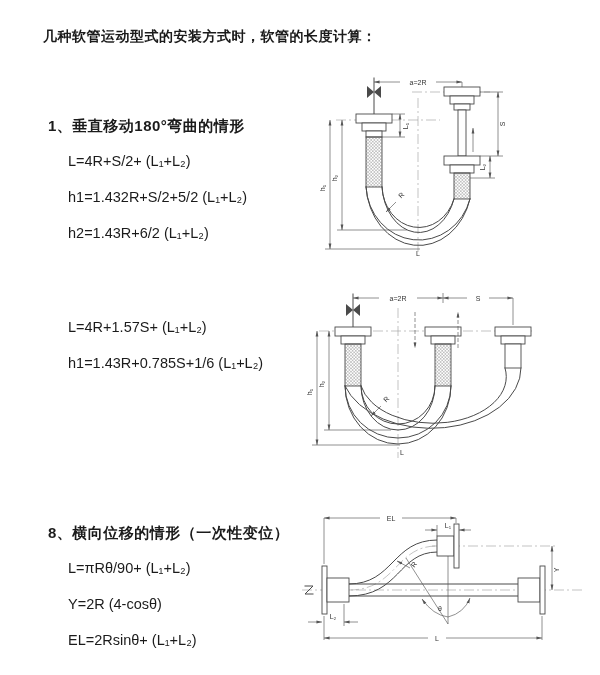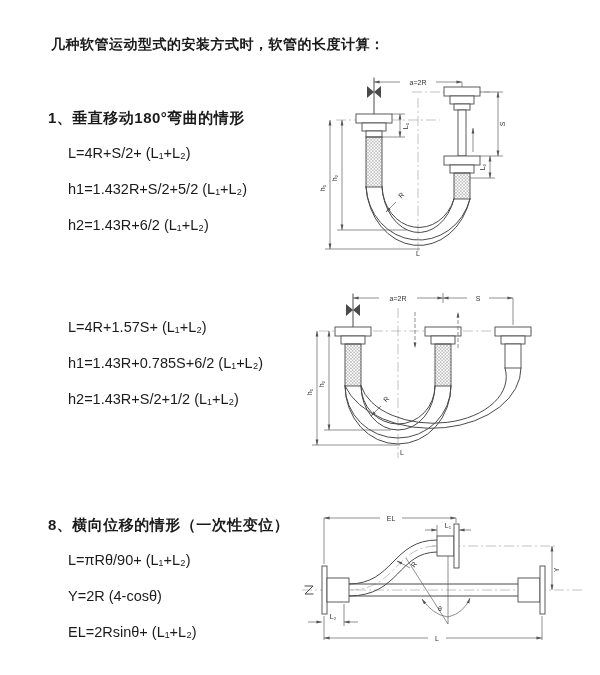--- a/index.html
+++ b/index.html
@@ -1,22 +1,22 @@
 <!DOCTYPE html>
 <html><head>
 <meta charset="utf-8">
 <style>
   html,body{margin:0;padding:0}
   body{
     width:600px;height:675px;background:#ffffff;position:relative;overflow:hidden;
     font-family:"Liberation Sans","DejaVu Sans",sans-serif;color:#1b1b1b;
   }
-  .title{position:absolute;left:35px;top:20px;font-size:14px;font-weight:bold;margin:16px;letter-spacing:.5px}
+  .title{position:absolute;left:35px;top:20px;font-size:14px;font-weight:bold;margin:8px;letter-spacing:.5px}
   .sec{position:absolute;left:48px}
-  .sec h2{font-size:15px;font-weight:bold;margin:0 0 11px 0;letter-spacing:.5px}
+  .sec h2{font-size:15px;font-weight:bold;margin:8px 0 11px 0;letter-spacing:.5px}
   .sec p{margin:8px 0 0 20px;line-height:28px;height:28px;font-size:14.5px;white-space:pre}
   .diag{position:absolute}
   svg{display:block}
   .ln{stroke:#4a4a4a;stroke-width:1;fill:none;stroke-linecap:square}
   .fit{stroke:#4a4a4a;stroke-width:.9;fill:#ffffff}
   .hz{stroke:#4a4a4a;stroke-width:.9}
   .cl{stroke:#9a9a9a;stroke-width:.6;stroke-dasharray:10 3 2 3;fill:none}
   .dm{stroke:#555555;stroke-width:.65;fill:none}
   .dl{font-size:7px;fill:#333333;font-family:"Liberation Sans","DejaVu Sans",sans-serif}
 </style>
@@ -29,22 +29,21 @@
 
   <section class="sec" style="top:109px">
     <h2>1、垂直移动180°弯曲的情形</h2>
     <p>L=4R+S/2+ (L₁+L₂)</p>
     <p>h1=1.432R+S/2+5/2 (L₁+L₂)</p>
     <p>h2=1.43R+6/2 (L₁+L₂)</p>
   </section>
 
   <section class="sec" style="top:305px">
     <p>L=4R+1.57S+ (L₁+L₂)</p>
-    <p>h1=1.43R+0.785S+6/2 (L₁+L₂)</p>
-    <p>h2=1.43R+S/2+1/2 (L₁+L₂)</p>
+    <p>h1=1.43R+0.785S+1/6 (L₁+L₂)</p>
   </section>
 
   <section class="sec" style="top:516px">
     <h2>8、横向位移的情形（一次性变位）</h2>
     <p>L=πRθ/90+ (L₁+L₂)</p>
     <p>Y=2R (4-cosθ)</p>
     <p>EL=2Rsinθ+ (L₁+L₂)</p>
   </section>
 
   <div class="diag" style="left:312px;top:68px;width:250px;height:190px">

